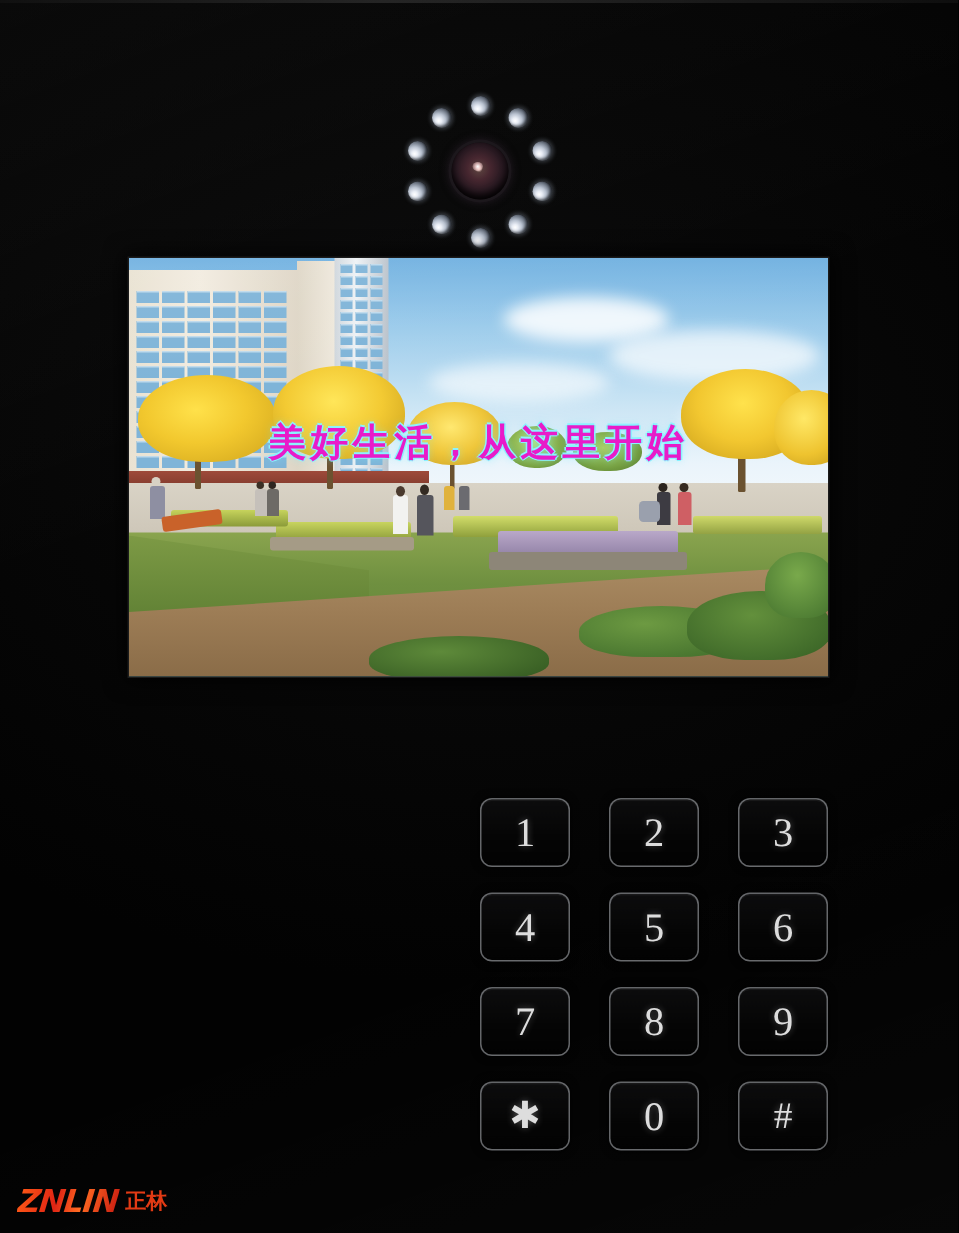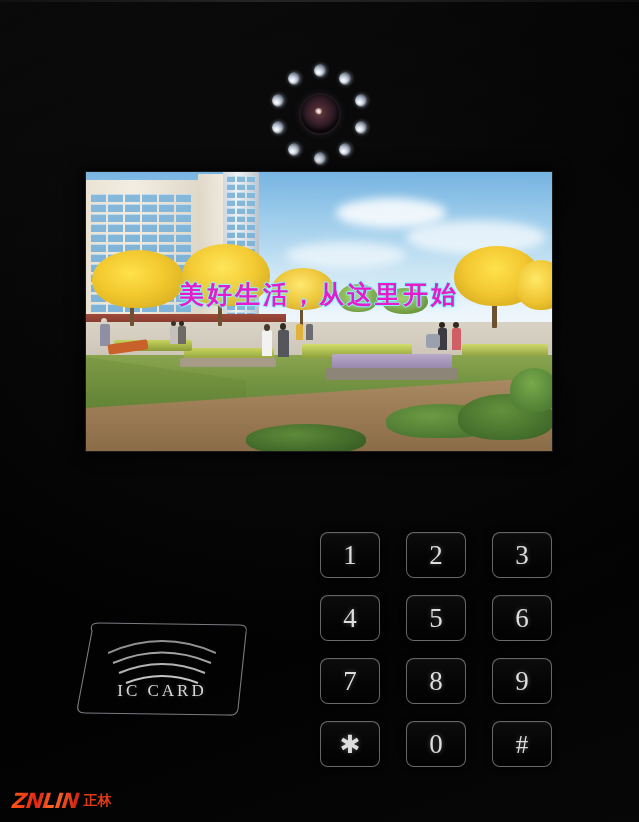--- a/index.html
+++ b/index.html
@@ -417,32 +417,20 @@
       <div class="ph" style="left:353px;top:150px;width:6px;height:6px;background:#2b241e;"></div>
       <div class="person" style="left:366px;top:156px;width:9px;height:22px;background:#cf5f64;"></div>
       <div class="ph" style="left:367px;top:150px;width:6px;height:6px;background:#35291f;"></div>
       <div style="position:absolute;left:340px;top:162px;width:14px;height:14px;background:#9aa0ad;border-radius:3px;"></div>
 
       <div id="screen-text">美好生活，从这里开始</div>
       <div id="screen-glass"></div>
     </div>
   </div>
 
-  <div id="ic-card">
-    <svg id="ic-card-shape" viewBox="0 0 180 104" width="180" height="104">
-      <path d="M 20 14 Q 17 6 27 6 L 168 8 Q 176 8 174 16 L 166 92 Q 165 99 156 98 L 13 96 Q 4 96 6 88 Z" fill="none" stroke="#8d9298" stroke-width="1.1" opacity="0.85"></path>
-    </svg>
-    <svg style="position:absolute;left:36px;top:22px;" width="108" height="48" viewBox="0 0 108 48">
-      <path d="M 18 44 Q 54 30 90 44" fill="none" stroke="#cfcfcf" stroke-width="2" opacity=".95"></path>
-      <path d="M 11 34 Q 54 16 97 34" fill="none" stroke="#c6c6c6" stroke-width="2" opacity=".9"></path>
-      <path d="M 5 24 Q 54 3 103 24" fill="none" stroke="#bdbdbd" stroke-width="2" opacity=".85"></path>
-      <path d="M 0 14 Q 54 -10 108 14" fill="none" stroke="#b4b4b4" stroke-width="2" opacity=".8"></path>
-    </svg>
-    <div id="ic-card-label">IC  CARD</div>
-  </div>
 
   <div id="keypad">
       <div class="key">1</div>
       <div class="key">2</div>
       <div class="key">3</div>
       <div class="key">4</div>
       <div class="key">5</div>
       <div class="key">6</div>
       <div class="key">7</div>
       <div class="key">8</div>

